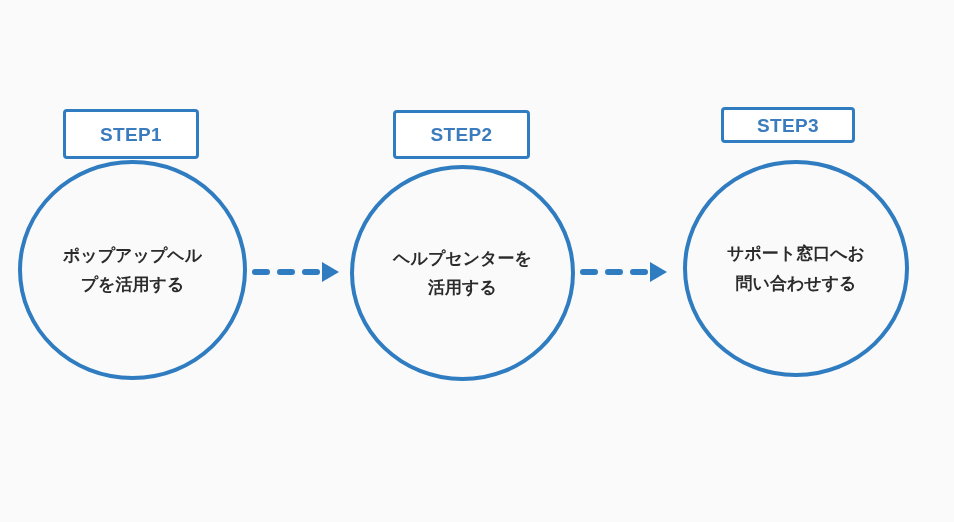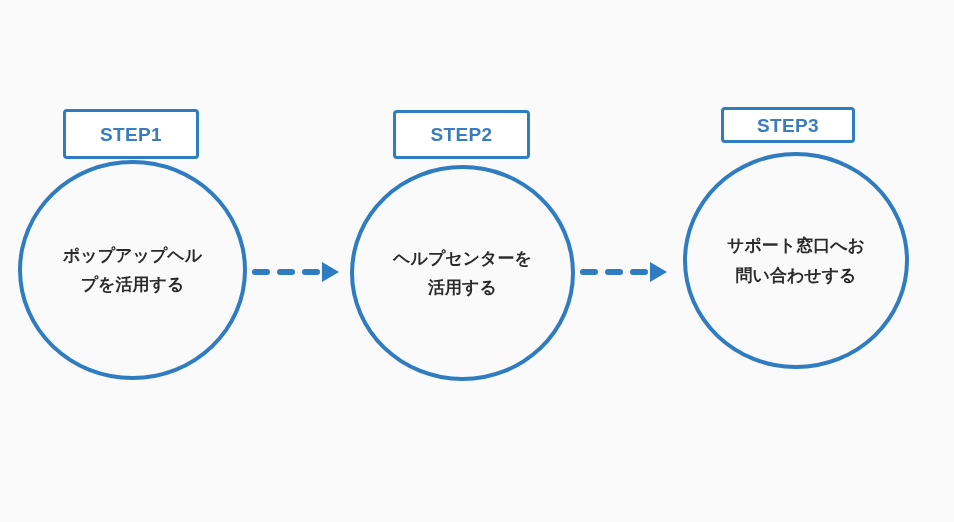--- a/index.html
+++ b/index.html
@@ -139,18 +139,18 @@
       <span class="connector-dash"></span>
       <span class="connector-dash"></span>
     </div>
     <span class="connector-head"></span>
   </div>
 
   <div class="step-group">
     <div class="step-badge" style="left:721px; top:107px; width:134px; height:36px;">
       <span class="step-badge-label">STEP3</span>
     </div>
-    <div class="step-circle" style="left:683px; top:152px; width:226px; height:217px;">
+    <div class="step-circle" style="left:683px; top:160px; width:226px; height:217px;">
       <span class="step-circle-text">サポート窓口へお問い合わせする</span>
     </div>
   </div>
 
 </div>
 
 </body></html>

